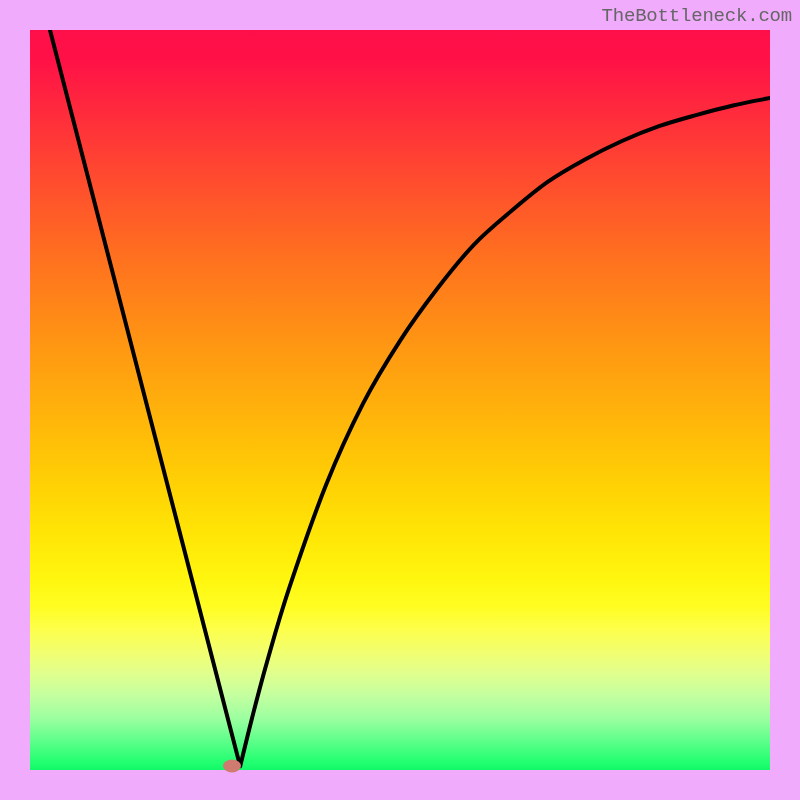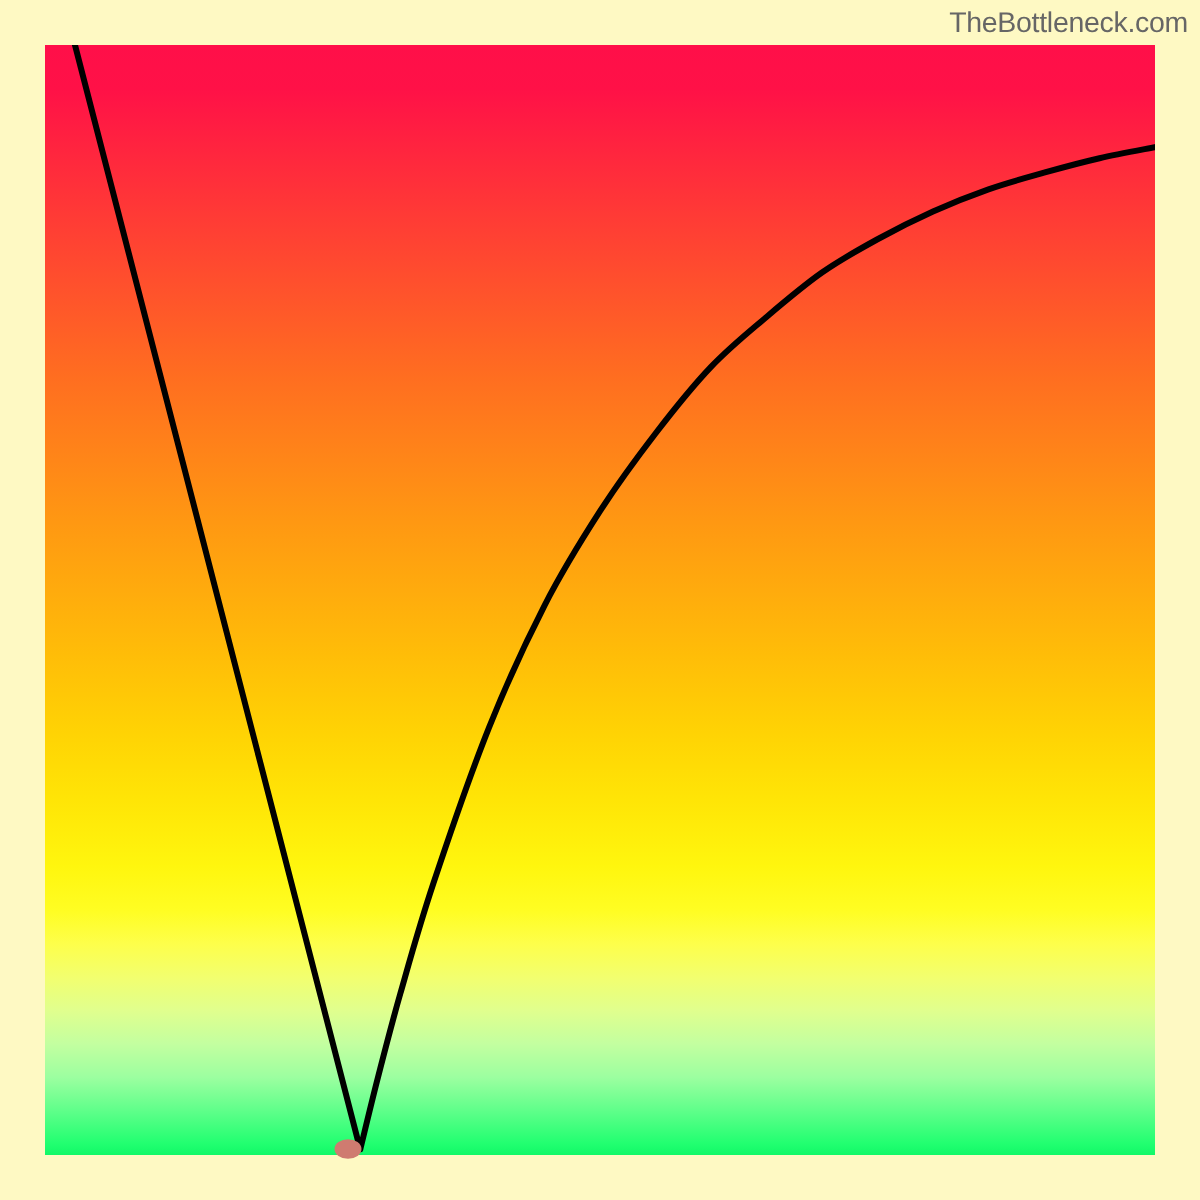--- a/index.html
+++ b/index.html
@@ -8,21 +8,22 @@
     width: 800px;
     height: 800px;
     background: #000;
     overflow: hidden;
     font-family: Arial, Helvetica, sans-serif;
   }
   .frame {
     position: relative;
     width: 800px;
     height: 800px;
-    background: #fef9c3;
+    background: #f0abfc;
+    font-family: Liberation Mono, monospace;
   }
   .plot-area {
     position: absolute;
     left: 30px;
     top: 30px;
     width: 740px;
     height: 740px;
     background: linear-gradient(
       to bottom,
       #ff0f49 0%,

